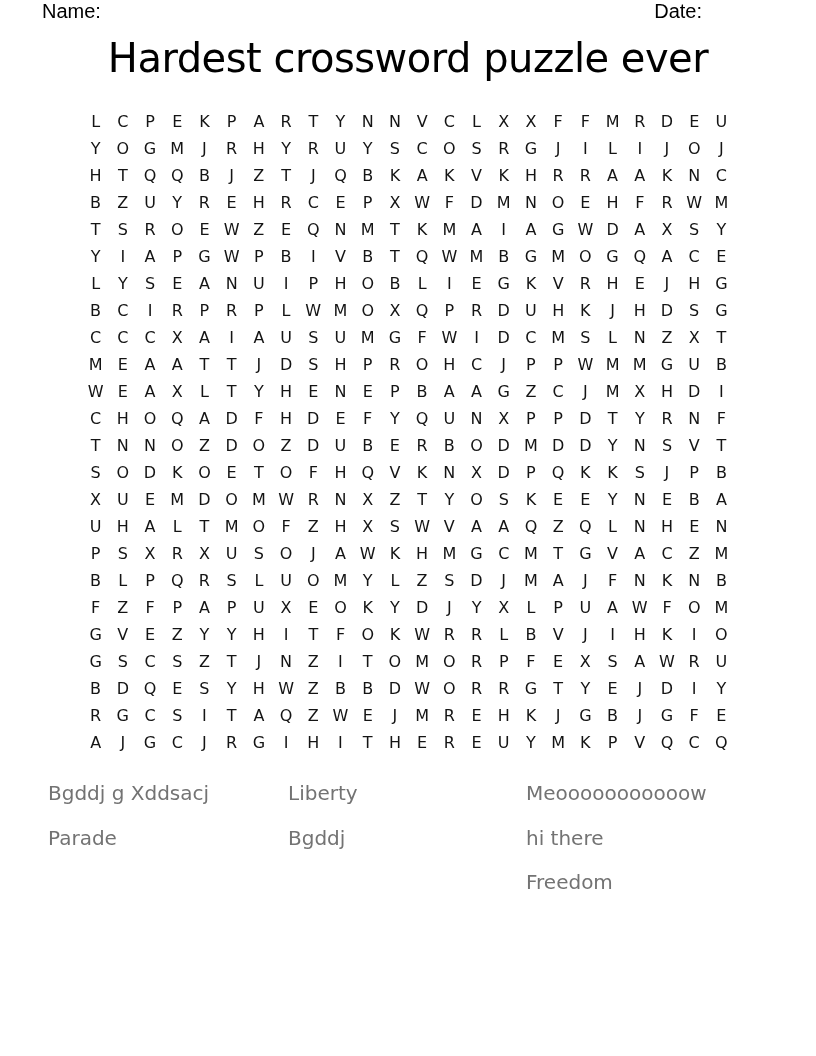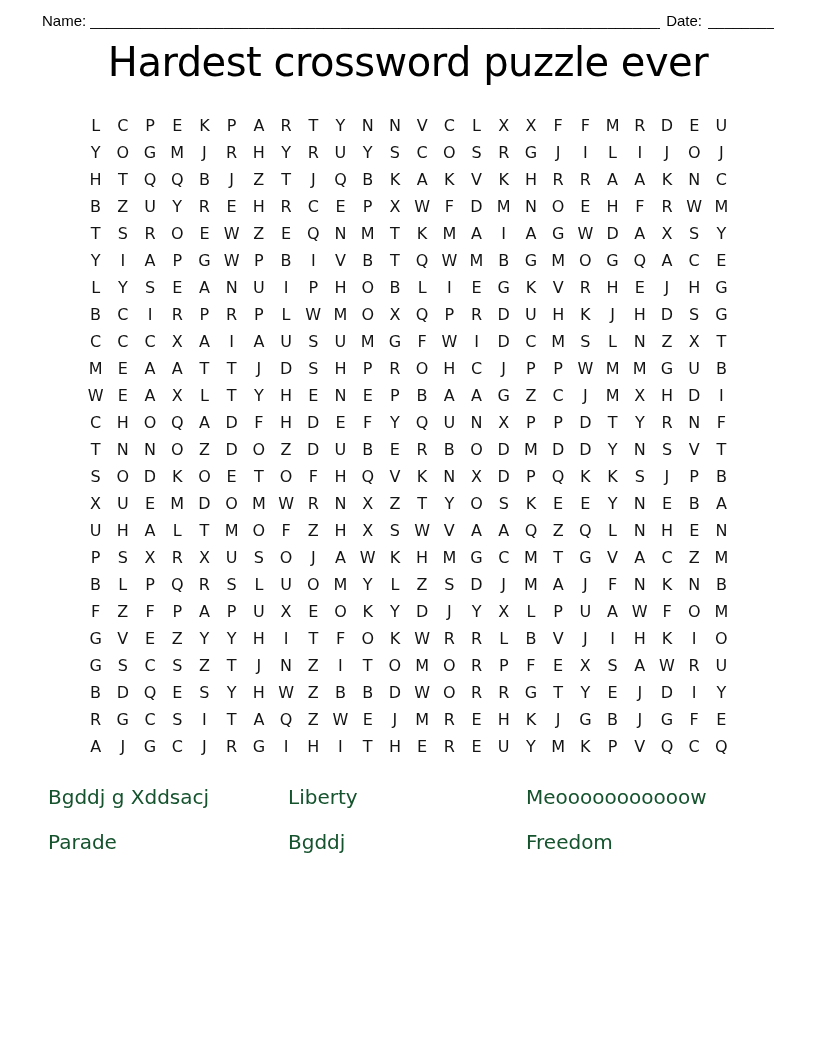--- a/index.html
+++ b/index.html
@@ -15,43 +15,43 @@
     color: #000000;
     font-family: "DejaVu Sans", "Liberation Sans", sans-serif;
     overflow: hidden;
     box-sizing: border-box;
   }
   
   .header-row {
     display: flex;
     align-items: baseline;
     margin: 0 42px 0 42px;
-    padding-top: 12px;
+    padding-top: 2px;
     font-family: "Liberation Sans", sans-serif;
-    font-size: 15px;
+    font-size: 20px;
     line-height: 18px;
     white-space: nowrap;
   }
   .label { flex: 0 0 auto; }
   .fill-line {
     flex: 1 1 auto;
     overflow: hidden;
     margin: 0 6px 0 4px;
     letter-spacing: 0;
     color: #000;
   }
   .date-line {
     flex: 0 0 auto;
     width: 66px;
     overflow: hidden;
     margin-left: 6px;
   }
   
   .title {
-    margin: 8px 10px 0 10px;
+    margin: 14px 10px 0 10px;
     text-align: center;
     font-size: 40px;
     line-height: 48px;
     font-weight: 400;
     letter-spacing: -0.5px;
     color: #000;
   }
   
   .grid {
     margin: 26px 0 0 82px;
@@ -72,21 +72,21 @@
   .words {
     margin: 24px 0 0 48px;
     display: grid;
     grid-template-columns: 240px 238px auto;
   }
   .word-col { display: block; }
   .word {
     height: 44.5px;
     font-size: 20px;
     line-height: 26px;
-    color: #14532d;
+    color: #737373;
   }
 </style>
 </head>
 <body>
 
 <div class="page">
 
   <div class="header-row">
     <span class="label">Name:</span>
     <span class="fill-line">______________________________________________________________________</span>
@@ -679,17 +679,18 @@
       <div class="word-col">
         <div class="word">Bgddj g Xddsacj</div>
         <div class="word">Parade</div>
       </div>
       <div class="word-col">
         <div class="word">Liberty</div>
         <div class="word">Bgddj</div>
       </div>
       <div class="word-col">
         <div class="word">Meooooooooooow</div>
+        <div class="word">hi there</div>
         <div class="word">Freedom</div>
       </div>
     </div>
 
 </div>
 
 </body></html>

